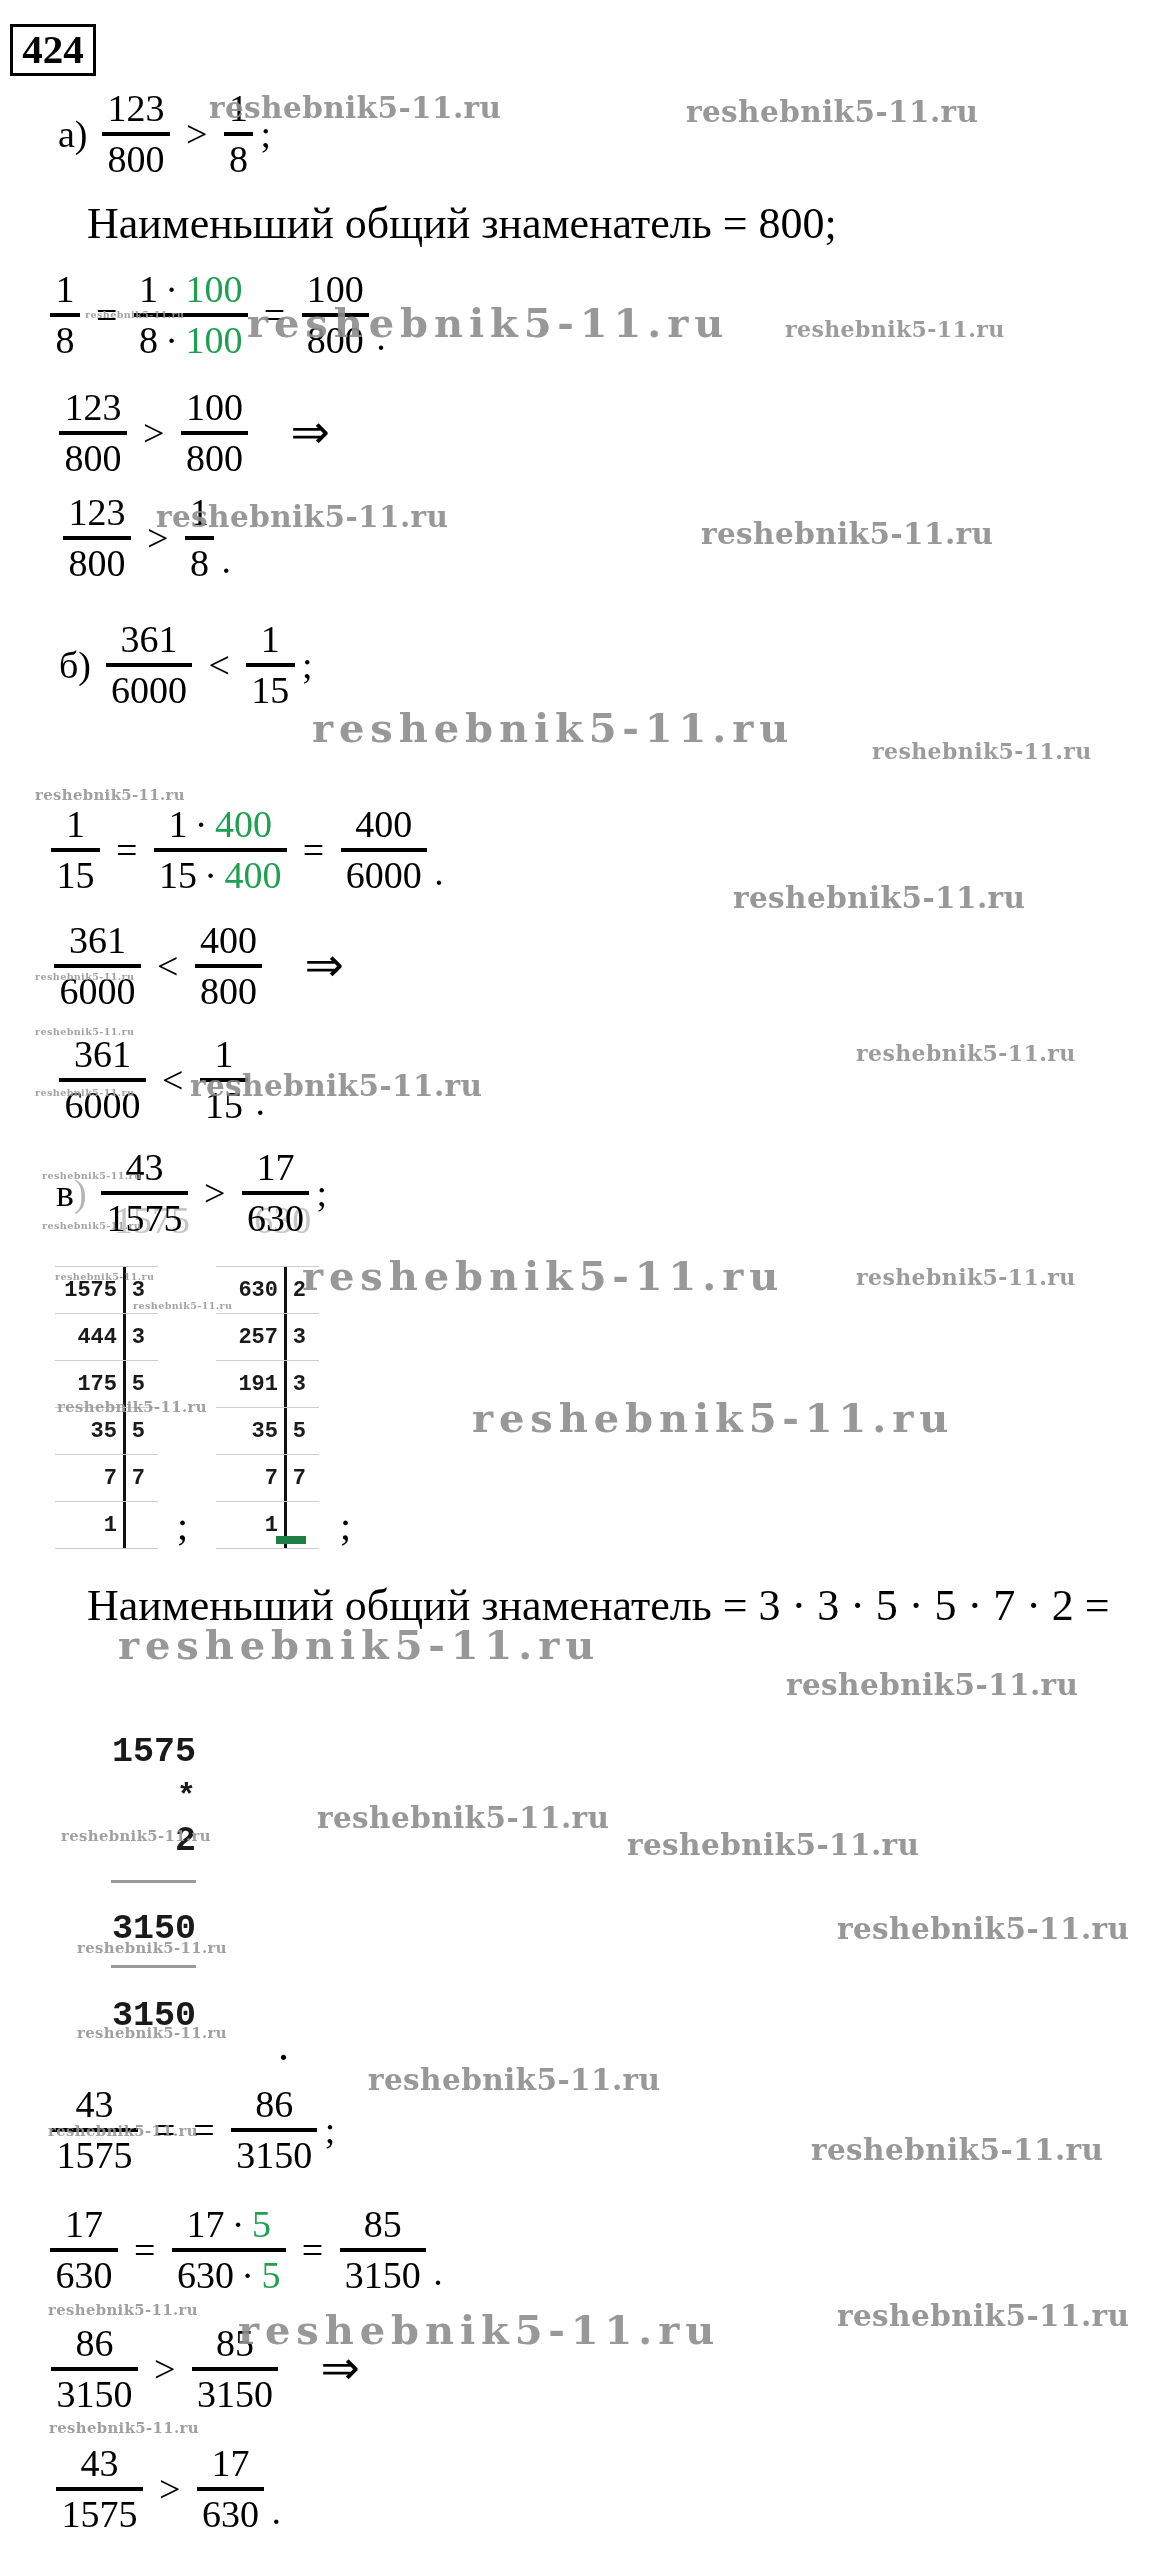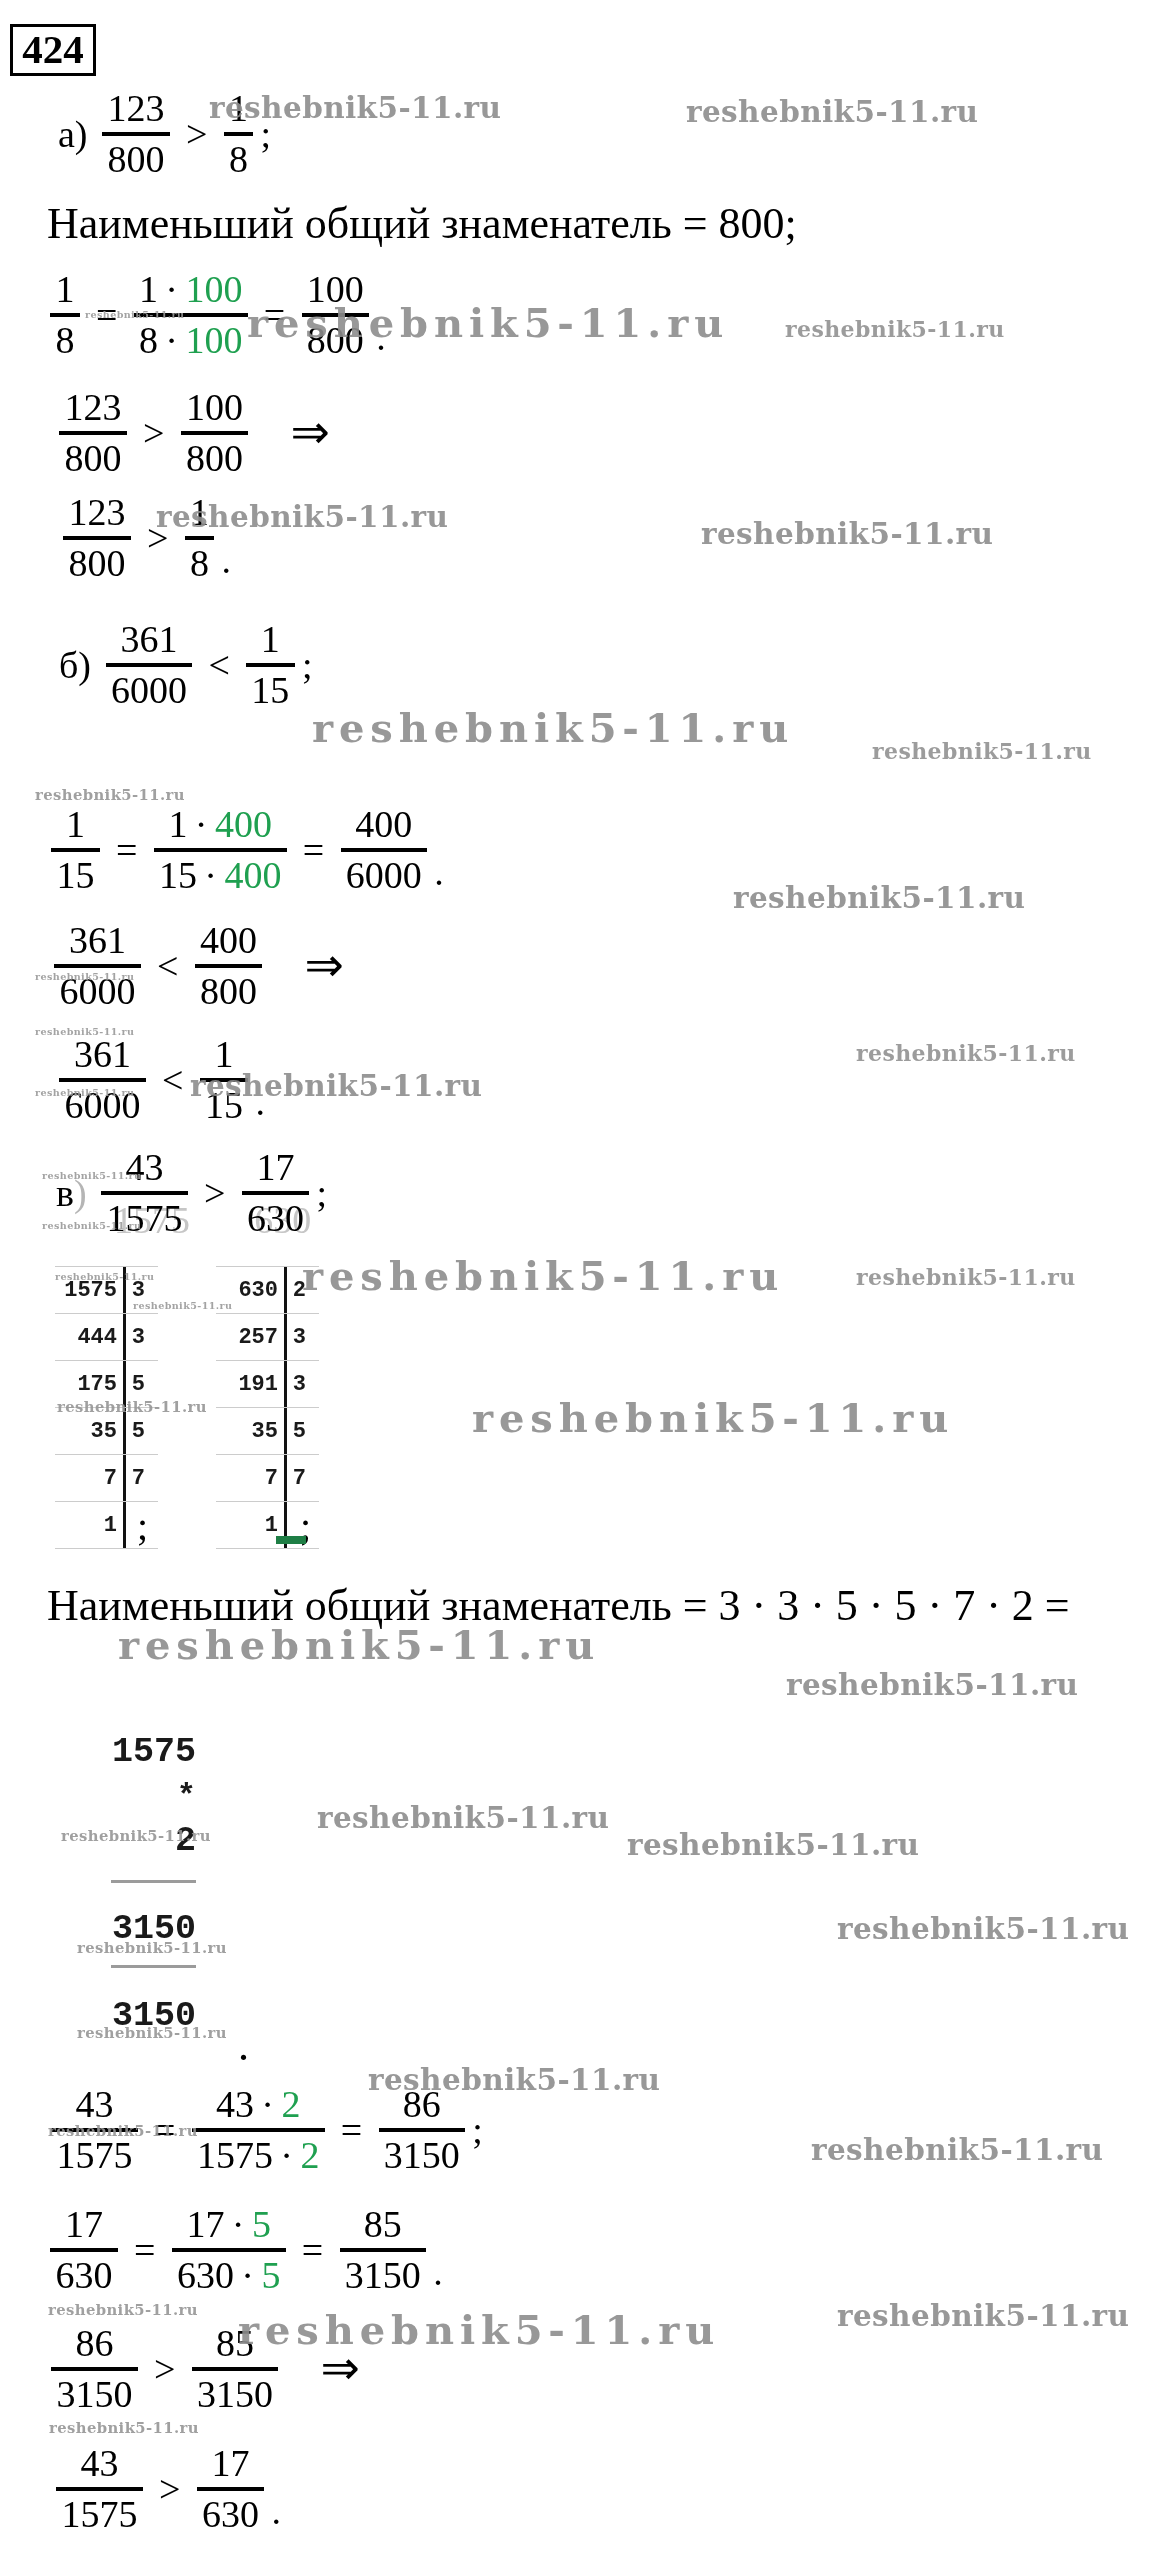--- a/index.html
+++ b/index.html
@@ -5,21 +5,21 @@
   :root { --green:#1fa050; --table-green:#1e7e45; --wm:#8d8d8d; }
   html,body { margin:0; padding:0; background:#ffffff; }
   .page { position:relative; width:1176px; height:2576px; background:#fff; overflow:hidden;
           font-family:"Liberation Serif", serif; color:#000; }
 
   
   .numbox { position:absolute; left:10.3px; top:24px; border:3.7px solid #000;
             padding:1.5px 8.9px 3px 8.9px; font-size:41px; font-weight:700; line-height:1.0; }
 
   
-  .textline { position:absolute; font-size:44px; line-height:1.05; white-space:nowrap; z-index:1; }
+  .textline { position:absolute; font-size:44px; line-height:1.05; white-space:nowrap; z-index:1;margin-left:40px; }
 
   
   .row { position:absolute; display:flex; align-items:center; font-size:38px; line-height:1;
          white-space:nowrap; z-index:1; }
   .lbl { margin-right:7.4px; }
   .gpar { color:#b5b5b5; }
   .frac { display:inline-flex; flex-direction:column; align-items:center; margin:0 7.4px; }
   .frac .num, .frac .den { display:block; line-height:1.12; padding:0 5.2px; }
   .frac .bar { align-self:stretch; height:4.4px; background:#000; margin:2.2px 0; }
   .rel { margin:0 8.9px; }
@@ -292,25 +292,20 @@
   </div>
   <div class="textline" style="left:238px;top:2023px">.</div>
 
   <div class="row" style="left:44px;top:2083px">
     <span class="frac">
       <span class="num">43</span>
       <span class="bar"></span>
       <span class="den">1575</span>
     </span>
     <span class="rel">=</span>
-    <span class="frac">
-      <span class="num"><span>43</span><span class="mdot">·</span><span class="grn">2</span></span>
-      <span class="bar"></span>
-      <span class="den"><span>1575</span><span class="mdot">·</span><span class="grn">2</span></span>
-    </span>
     <span class="rel">=</span>
     <span class="frac">
       <span class="num">86</span>
       <span class="bar"></span>
       <span class="den">3150</span>
     </span>
     <span>;</span>
   </div>
 
   <div class="row" style="left:43px;top:2203px">

